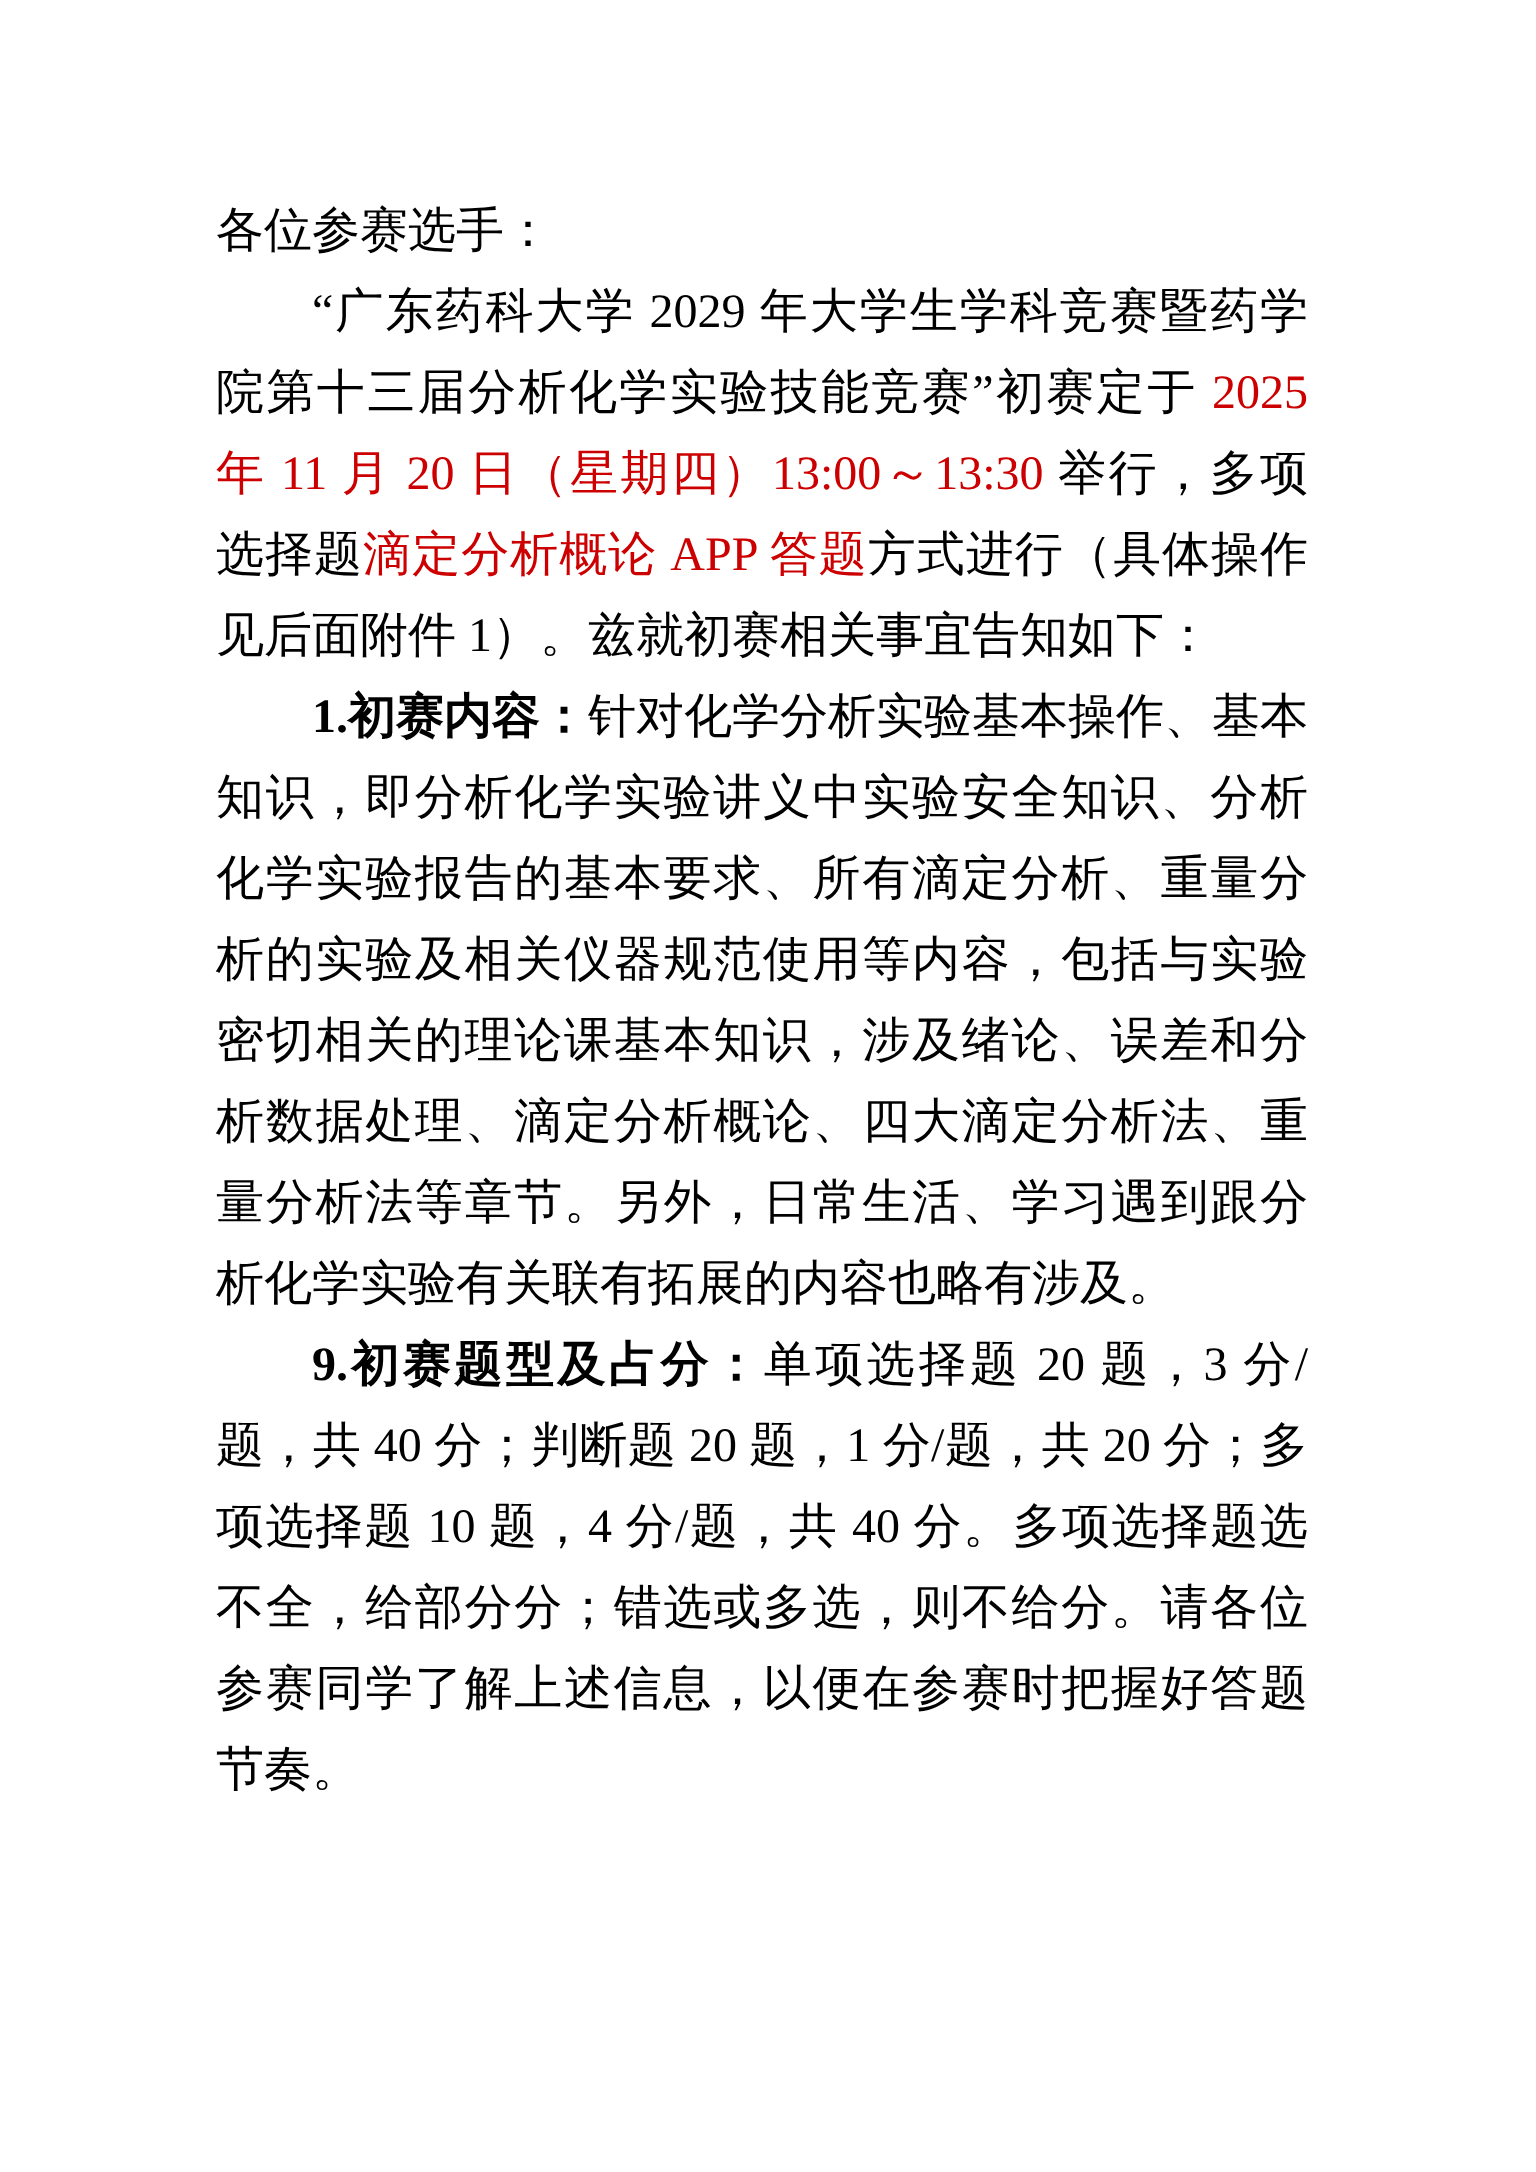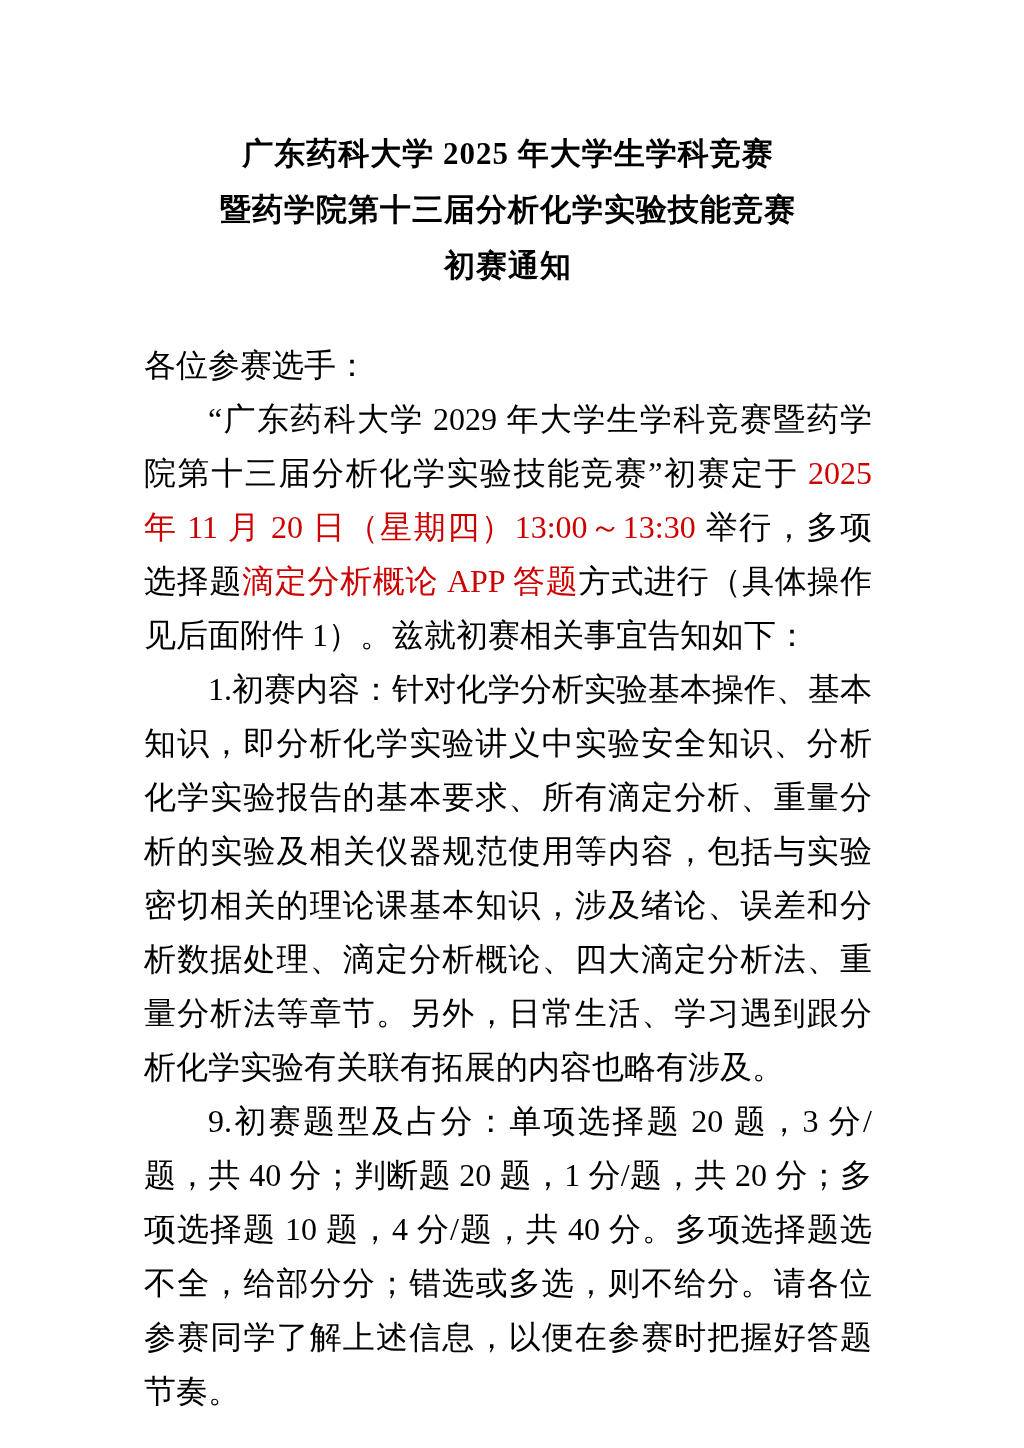--- a/index.html
+++ b/index.html
@@ -29,32 +29,27 @@
   .body-text {
     font-size: 32px;
     line-height: 54px;
   }
   .para {
     text-align: justify;
     text-justify: inter-character;
   }
   .para.indent { text-indent: 2em; }
   .red { color: #cc0000; }
-  .bold { font-weight: normal; }
+  .bold { font-weight: bold; }
 </style>
 </head>
 <body>
 
 <div class="page">
 
-  <header class="title-block">
-    <div class="title-line">广东药科大学 2025 年大学生学科竞赛</div>
-    <div class="title-line">暨药学院第十三届分析化学实验技能竞赛</div>
-    <div class="title-line">初赛通知</div>
-  </header>
 
   <main class="body-text">
 
     <p class="para">各位参赛选手：</p>
 
     <p class="para indent">
       <span>“广东药科大学 2029 年大学生学科竞赛暨药学院第十三届分析化学实验技能竞赛”初赛定于 </span><span class="red">2025 年 11 月 20 日（星期四）13:00～13:30</span><span> 举行，多项选择题</span><span class="red">滴定分析概论 APP 答题</span><span>方式进行（具体操作见后面附件 1）。兹就初赛相关事宜告知如下：</span>
     </p>
 
     <p class="para indent">

